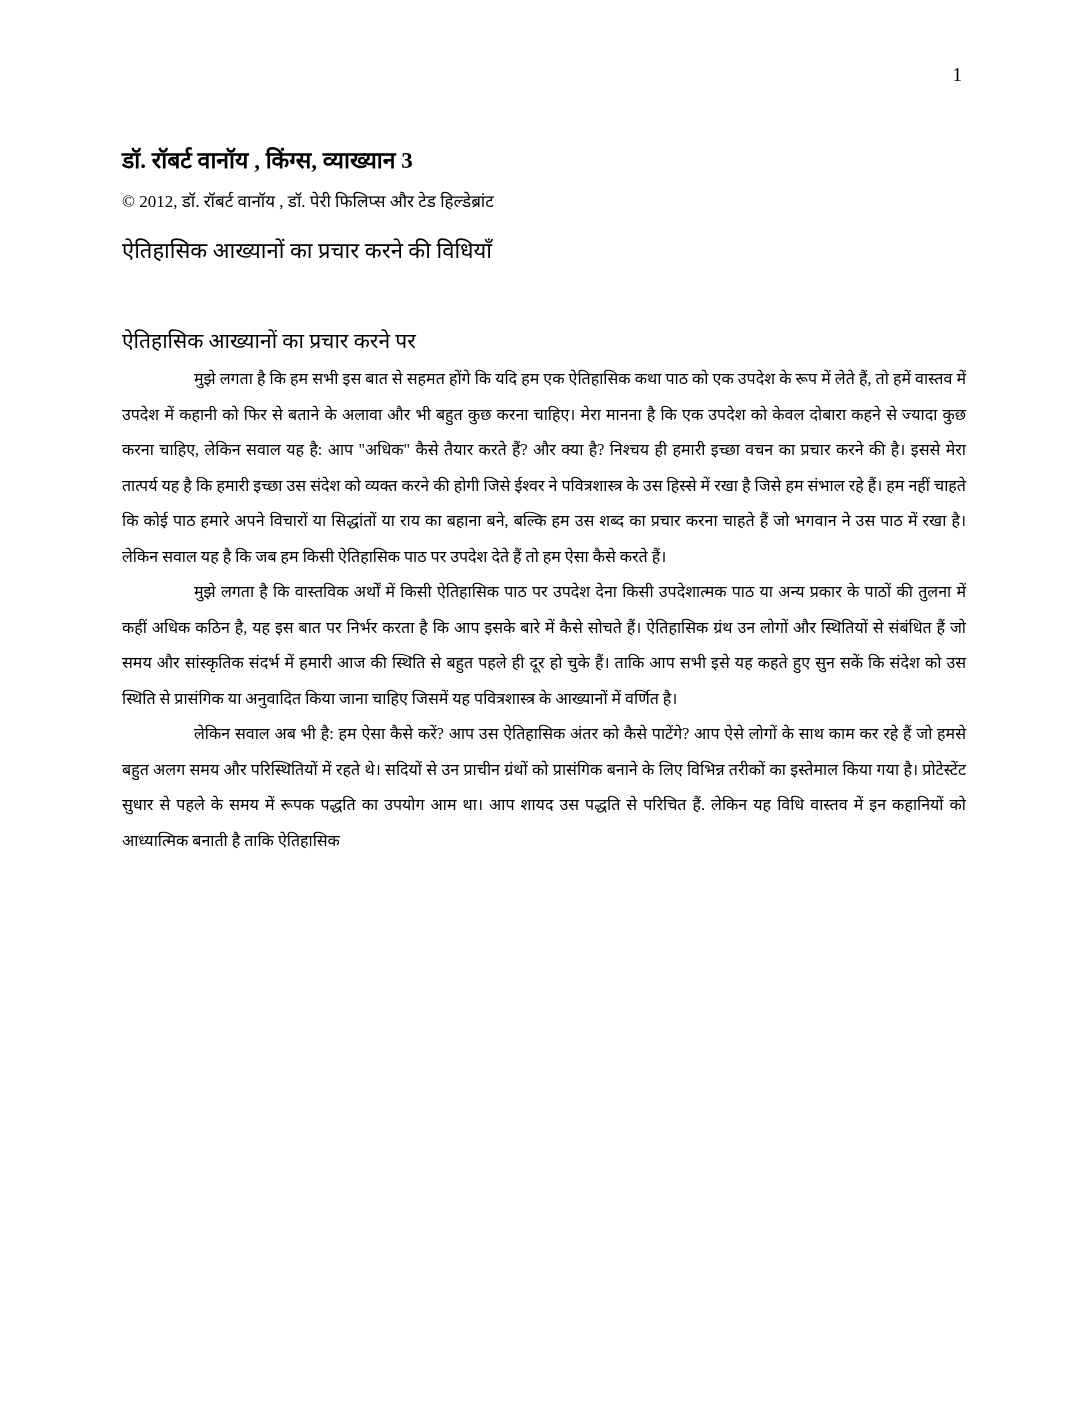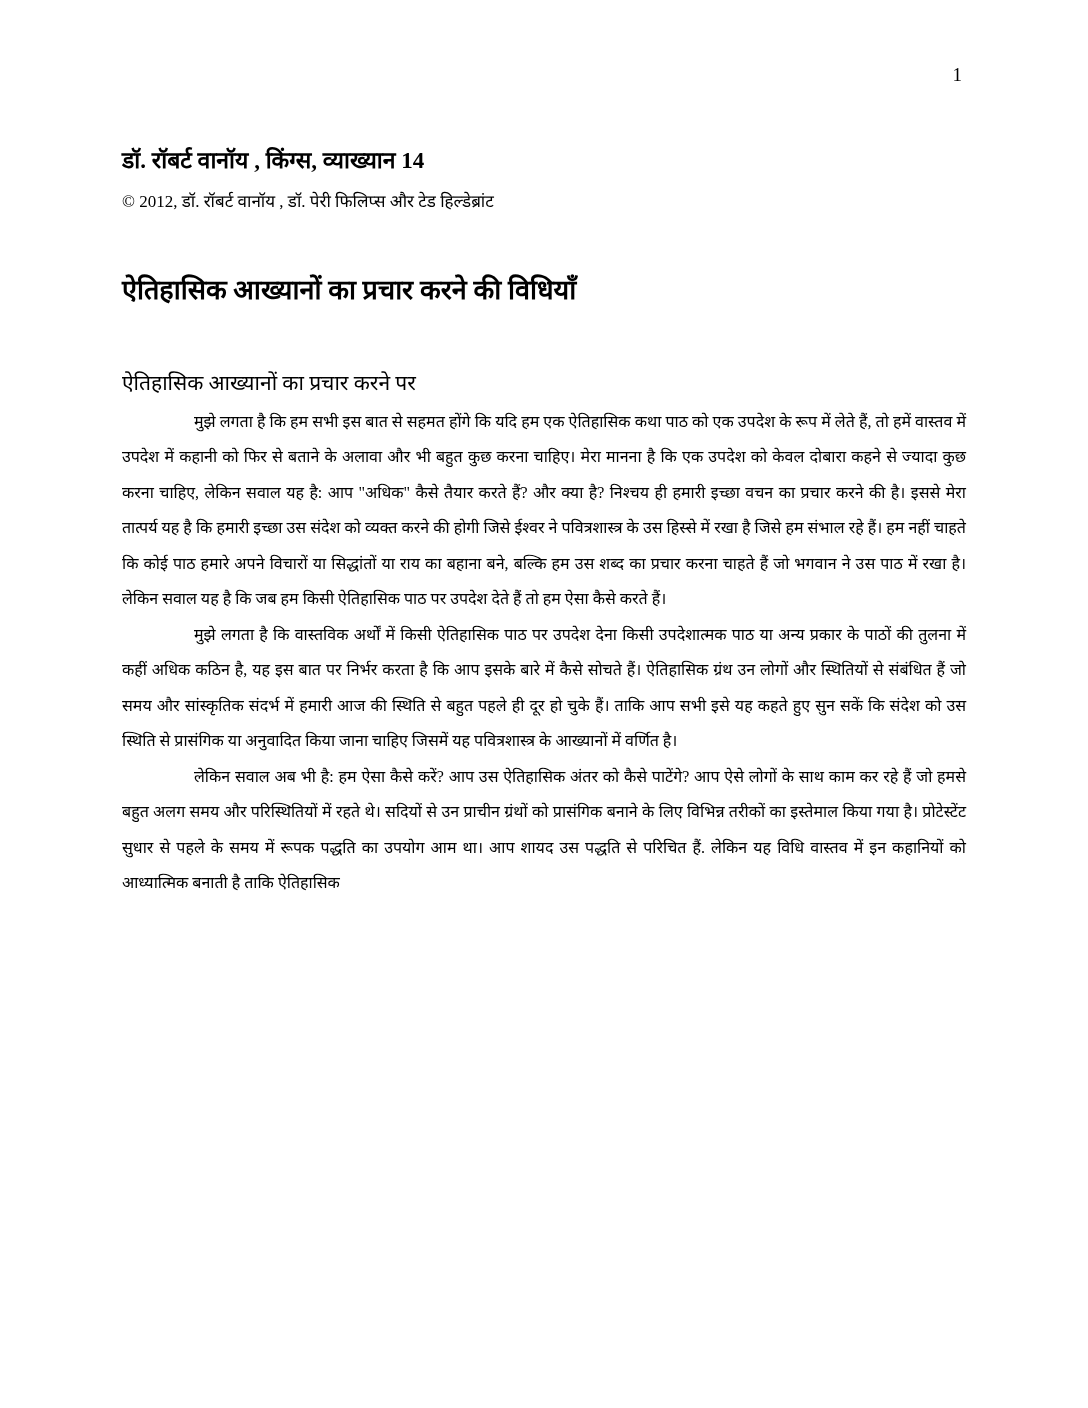--- a/index.html
+++ b/index.html
@@ -35,23 +35,23 @@
     font-size: 23px;
     font-weight: bold;
     line-height: 1.3;
   }
   .doc-copyright {
     margin-top: 9px;
     font-size: 17px;
     line-height: 1.3;
   }
   .doc-heading {
-    margin-top: 60px;
-    font-size: 27px;
-    font-weight: bold;
+    margin-top: 24px;
+    font-size: 22px;
+    font-weight: normal;
     line-height: 1.3;
   }
   .doc-subheading {
     margin-top: 62px;
     font-size: 21px;
     line-height: 1.3;
   }
   .doc-paragraph {
     margin: 0;
     font-size: 16px;
@@ -63,21 +63,21 @@
     margin-top: 6px;
   }
 </style>
 </head>
 <body>
 
 <div class="page">
 
   <div class="page-number">1</div>
 
-  <h1 class="doc-title">डॉ. रॉबर्ट वानॉय , किंग्स, व्याख्यान 14</h1>
+  <h1 class="doc-title">डॉ. रॉबर्ट वानॉय , किंग्स, व्याख्यान 3</h1>
 
   <div class="doc-copyright">© 2012, डॉ. रॉबर्ट वानॉय , डॉ. पेरी फिलिप्स और टेड हिल्डेब्रांट</div>
 
   <h2 class="doc-heading">ऐतिहासिक आख्यानों का प्रचार करने की विधियाँ</h2>
 
   <div class="doc-subheading">ऐतिहासिक आख्यानों का प्रचार करने पर</div>
 
   <p class="doc-paragraph">मुझे लगता है कि हम सभी इस बात से सहमत होंगे कि यदि हम एक ऐतिहासिक कथा पाठ को एक उपदेश के रूप में लेते हैं, तो हमें वास्तव में उपदेश में कहानी को फिर से बताने के अलावा और भी बहुत कुछ करना चाहिए। मेरा मानना है कि एक उपदेश को केवल दोबारा कहने से ज्यादा कुछ करना चाहिए, लेकिन सवाल यह है: आप "अधिक" कैसे तैयार करते हैं? और क्या है? निश्चय ही हमारी इच्छा वचन का प्रचार करने की है। इससे मेरा तात्पर्य यह है कि हमारी इच्छा उस संदेश को व्यक्त करने की होगी जिसे ईश्वर ने पवित्रशास्त्र के उस हिस्से में रखा है जिसे हम संभाल रहे हैं। हम नहीं चाहते कि कोई पाठ हमारे अपने विचारों या सिद्धांतों या राय का बहाना बने, बल्कि हम उस शब्द का प्रचार करना चाहते हैं जो भगवान ने उस पाठ में रखा है। लेकिन सवाल यह है कि जब हम किसी ऐतिहासिक पाठ पर उपदेश देते हैं तो हम ऐसा कैसे करते हैं।</p>
 
   <p class="doc-paragraph">मुझे लगता है कि वास्तविक अर्थों में किसी ऐतिहासिक पाठ पर उपदेश देना किसी उपदेशात्मक पाठ या अन्य प्रकार के पाठों की तुलना में कहीं अधिक कठिन है, यह इस बात पर निर्भर करता है कि आप इसके बारे में कैसे सोचते हैं। ऐतिहासिक ग्रंथ उन लोगों और स्थितियों से संबंधित हैं जो समय और सांस्कृतिक संदर्भ में हमारी आज की स्थिति से बहुत पहले ही दूर हो चुके हैं। ताकि आप सभी इसे यह कहते हुए सुन सकें कि संदेश को उस स्थिति से प्रासंगिक या अनुवादित किया जाना चाहिए जिसमें यह पवित्रशास्त्र के आख्यानों में वर्णित है।</p>

